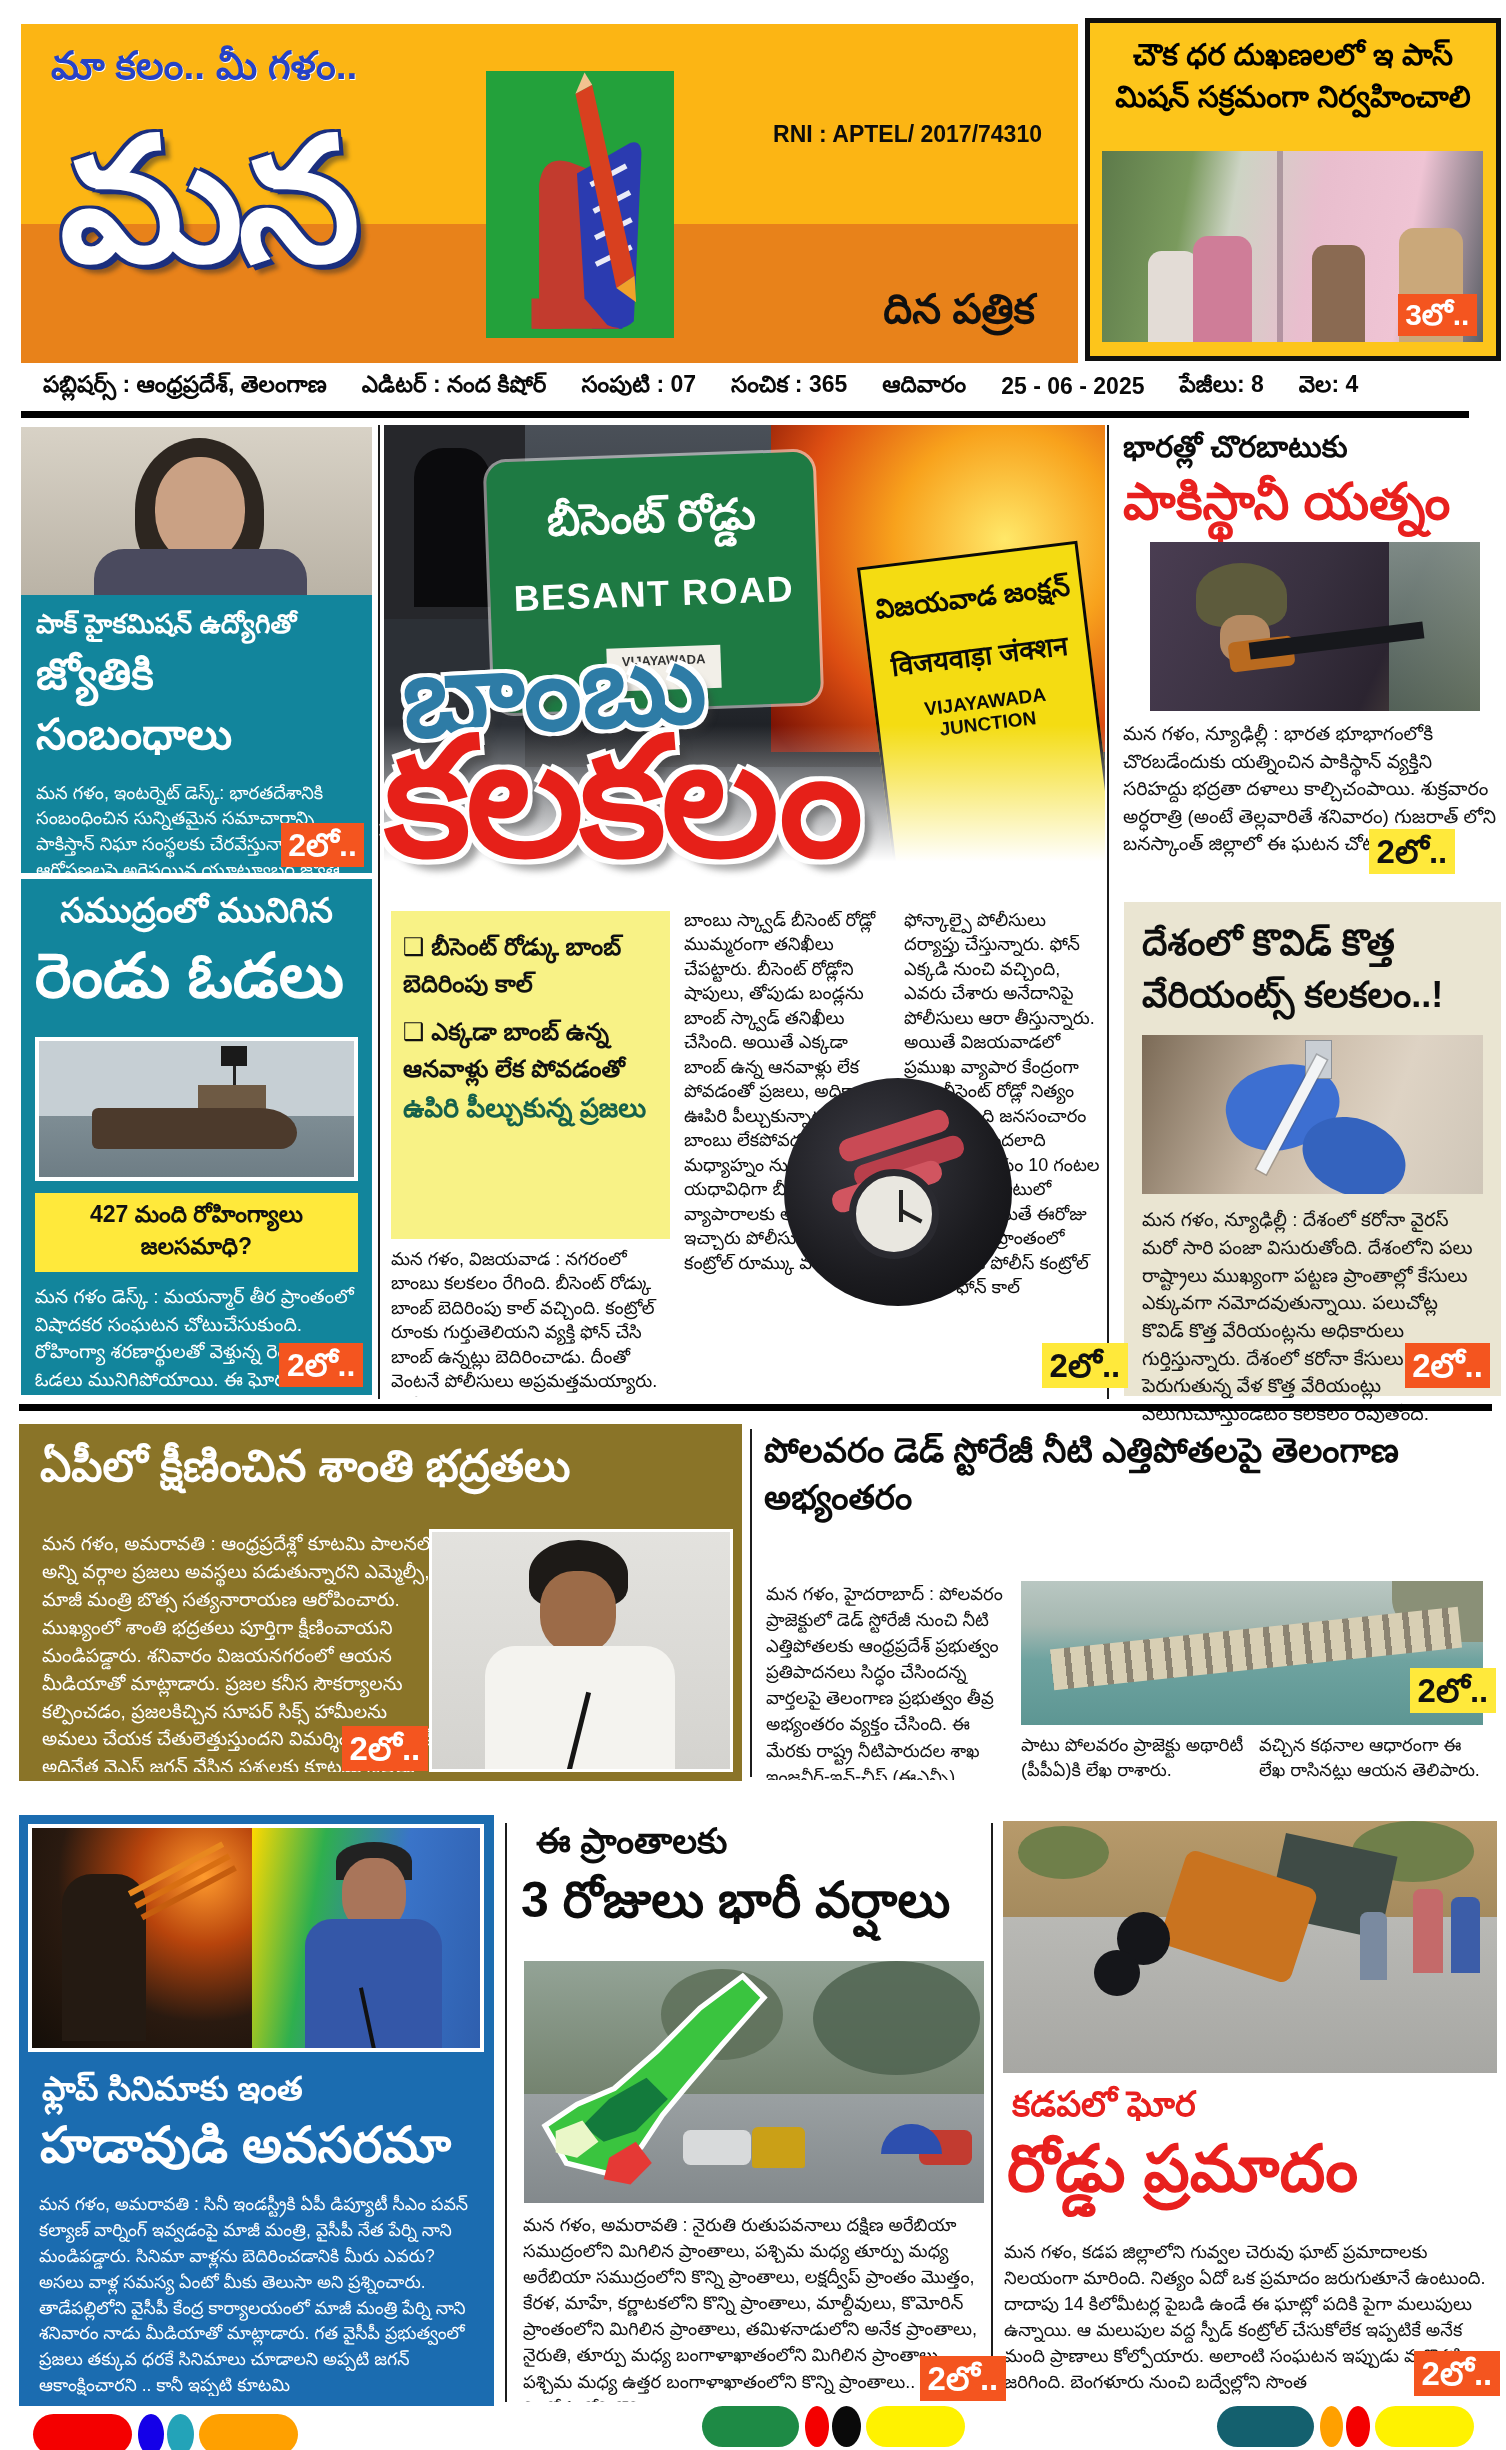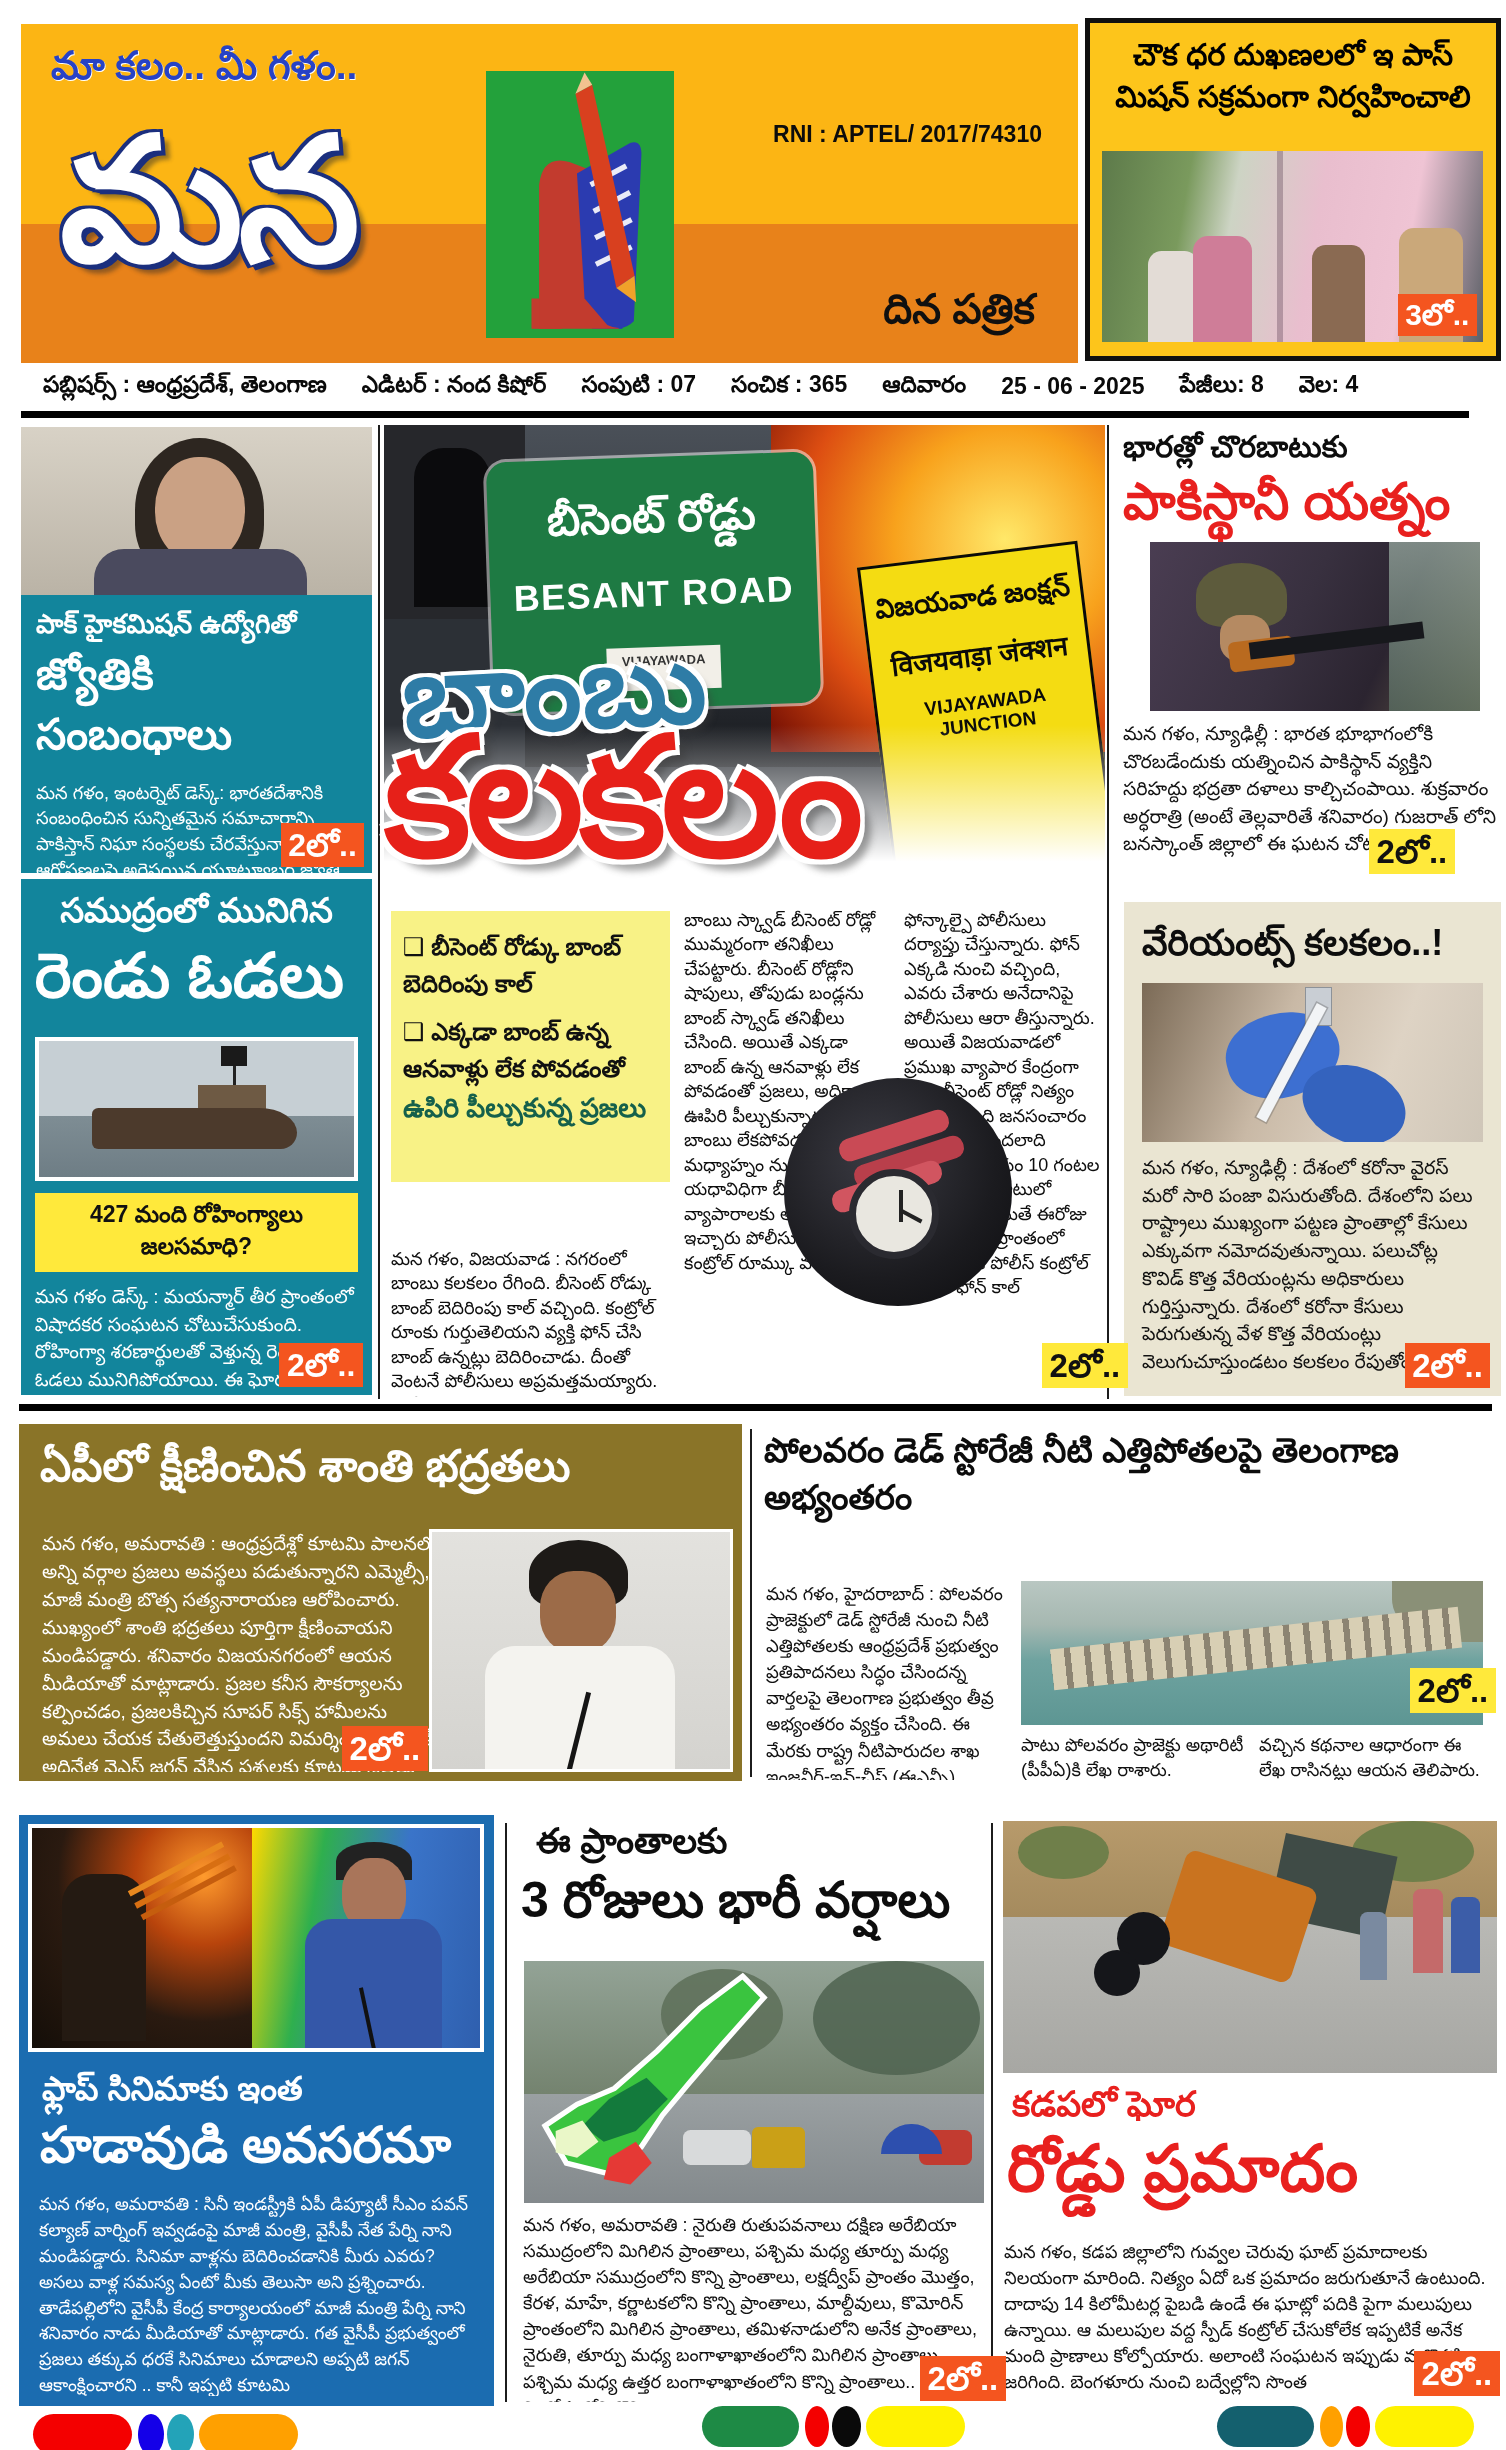--- a/index.html
+++ b/index.html
@@ -92,21 +92,21 @@
   .c-jn .l1 { font-size:27px; font-weight:800; }
   .c-jn .l2 { font-size:27px; font-weight:800; margin-top:16.7px; }
   .c-jn .l3 { font-size:19px; font-weight:800; margin-top:18px; }
   .c-fade { position:absolute; left:0; bottom:0; width:100%; height:175px;
     background:linear-gradient(rgba(255,255,255,0),#ffffff 78%); }
   .t-bambu { left:403px; top:624px; font-size:114px; font-weight:800; color:#2E7CA6; transform:rotate(-3deg);
     text-shadow:-3.8px -3.8px 0 #fff,3.8px -3.8px 0 #fff,-3.8px 3.8px 0 #fff,3.8px 3.8px 0 #fff,7.6px 7.6px 6px rgba(60,60,60,.4); z-index:5; }
   .t-kala { left:384px; top:715px; width:721px; font-size:166px; font-weight:800; color:#E62019; letter-spacing:-4.6px;
     text-shadow:-4.6px -4.6px 0 #fff,4.6px -4.6px 0 #fff,-4.6px 4.6px 0 #fff,4.6px 4.6px 0 #fff,10.6px 10.6px 7.6px rgba(60,60,60,.45); z-index:5; line-height:1; }
 
-  .bul-box { left:391px; top:911px; width:279px; height:271px; background:#F8F286; padding:16.7px 12px 0 12px; }
+  .bul-box { left:391px; top:911px; width:279px; height:328px; background:#F8F286; padding:16.7px 12px 0 12px; }
   .bul-box .it { font-size:24px; font-weight:800; color:#111; line-height:1.55; margin-bottom:10.6px; }
   .bul-box .hi { font-size:26.6px; font-weight:800; color:#15604B; line-height:1.4; }
   .c-col { font-size:18px; line-height:1.36; color:#0d0d0d; }
   .cc1 { left:391px; top:1247px; width:279px; height:150px; overflow:hidden; }
   .cc2 { left:684px; top:908px; width:209px; height:489px; overflow:hidden; }
   .cc3 { left:904px; top:908px; width:199px; height:489px; overflow:hidden; }
   .bomb-circle { left:784px; top:1078px; width:228px; height:228px; border-radius:50%; z-index:4; overflow:hidden;
     background:radial-gradient(circle at 40% 35%,#3a3a42 0%,#1b1b1f 60%,#0c0c0e 100%); }
   .dyn { position:absolute; width:114px; height:23px; background:#c94a55; border-radius:10.6px; transform:rotate(-18deg); }
   .clockc { position:absolute; left:65px; top:91px; width:90px; height:90px; border-radius:50%; background:#e9e7e0; border:7.6px solid #2a2a30; }
@@ -348,20 +348,21 @@
     <div class="pak-win"></div>
       <div class="pak-helm"></div>
       <div class="pak-face"></div>
     <div class="pak-stock"></div>
       <div class="pak-gun"></div>
   </div>
   <div class="abs body-txt pak-bd">మన గళం, న్యూఢిల్లీ : భారత భూభాగంలోకి చొరబడేందుకు యత్నించిన పాకిస్థాన్ వ్యక్తిని సరిహద్దు భద్రతా దళాలు కాల్చిచంపాయి. శుక్రవారం అర్ధరాత్రి (అంటే తెల్లవారితే శనివారం) గుజరాత్ లోని బనస్కాంత్ జిల్లాలో ఈ ఘటన చోటుచేసు</div>
   <span class="abs tag tag-y pak-tag">2లో..</span>
 
   <section class="abs cov-box">
+    <div class="hl">దేశంలో కొవిడ్ కొత్త</div>
     <div class="hl">వేరియంట్స్ కలకలం..!</div>
     <div class="cov-photo">
       <div class="glove1"></div>
         <div class="glove2"></div>
         <div class="vial"></div>
         <div class="syr"></div>
     </div>
     <div class="cov-bd">మన గళం, న్యూఢిల్లీ : దేశంలో కరోనా వైరస్ మరో సారి పంజా విసురుతోంది. దేశంలోని పలు రాష్ట్రాలు ముఖ్యంగా పట్టణ ప్రాంతాల్లో కేసులు ఎక్కువగా నమోదవుతున్నాయి. పలుచోట్ల కొవిడ్ కొత్త వేరియంట్లను అధికారులు గుర్తిస్తున్నారు. దేశంలో కరోనా కేసులు పెరుగుతున్న వేళ కొత్త వేరియంట్లు వెలుగుచూస్తుండటం కలకలం రేపుతోంది.</div>
     <span class="abs tag tag-o cov-tag">2లో..</span>
   </section>

